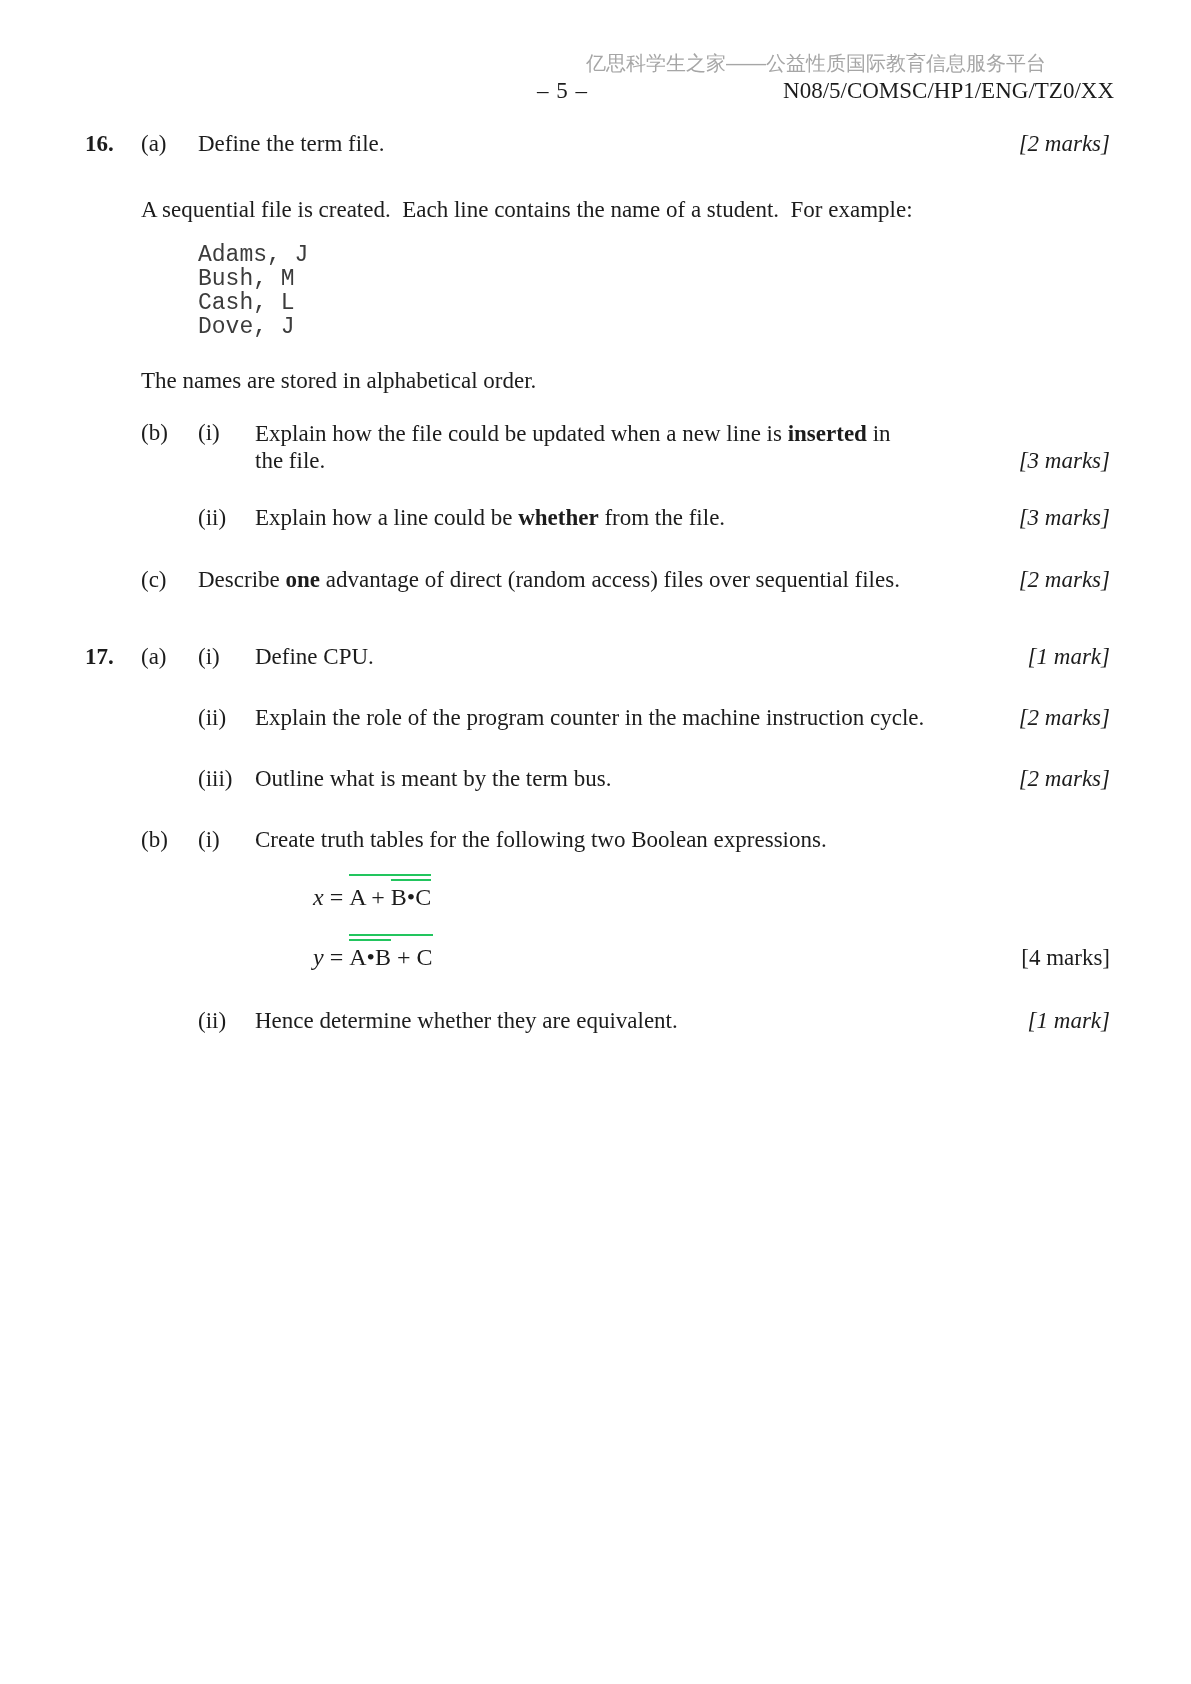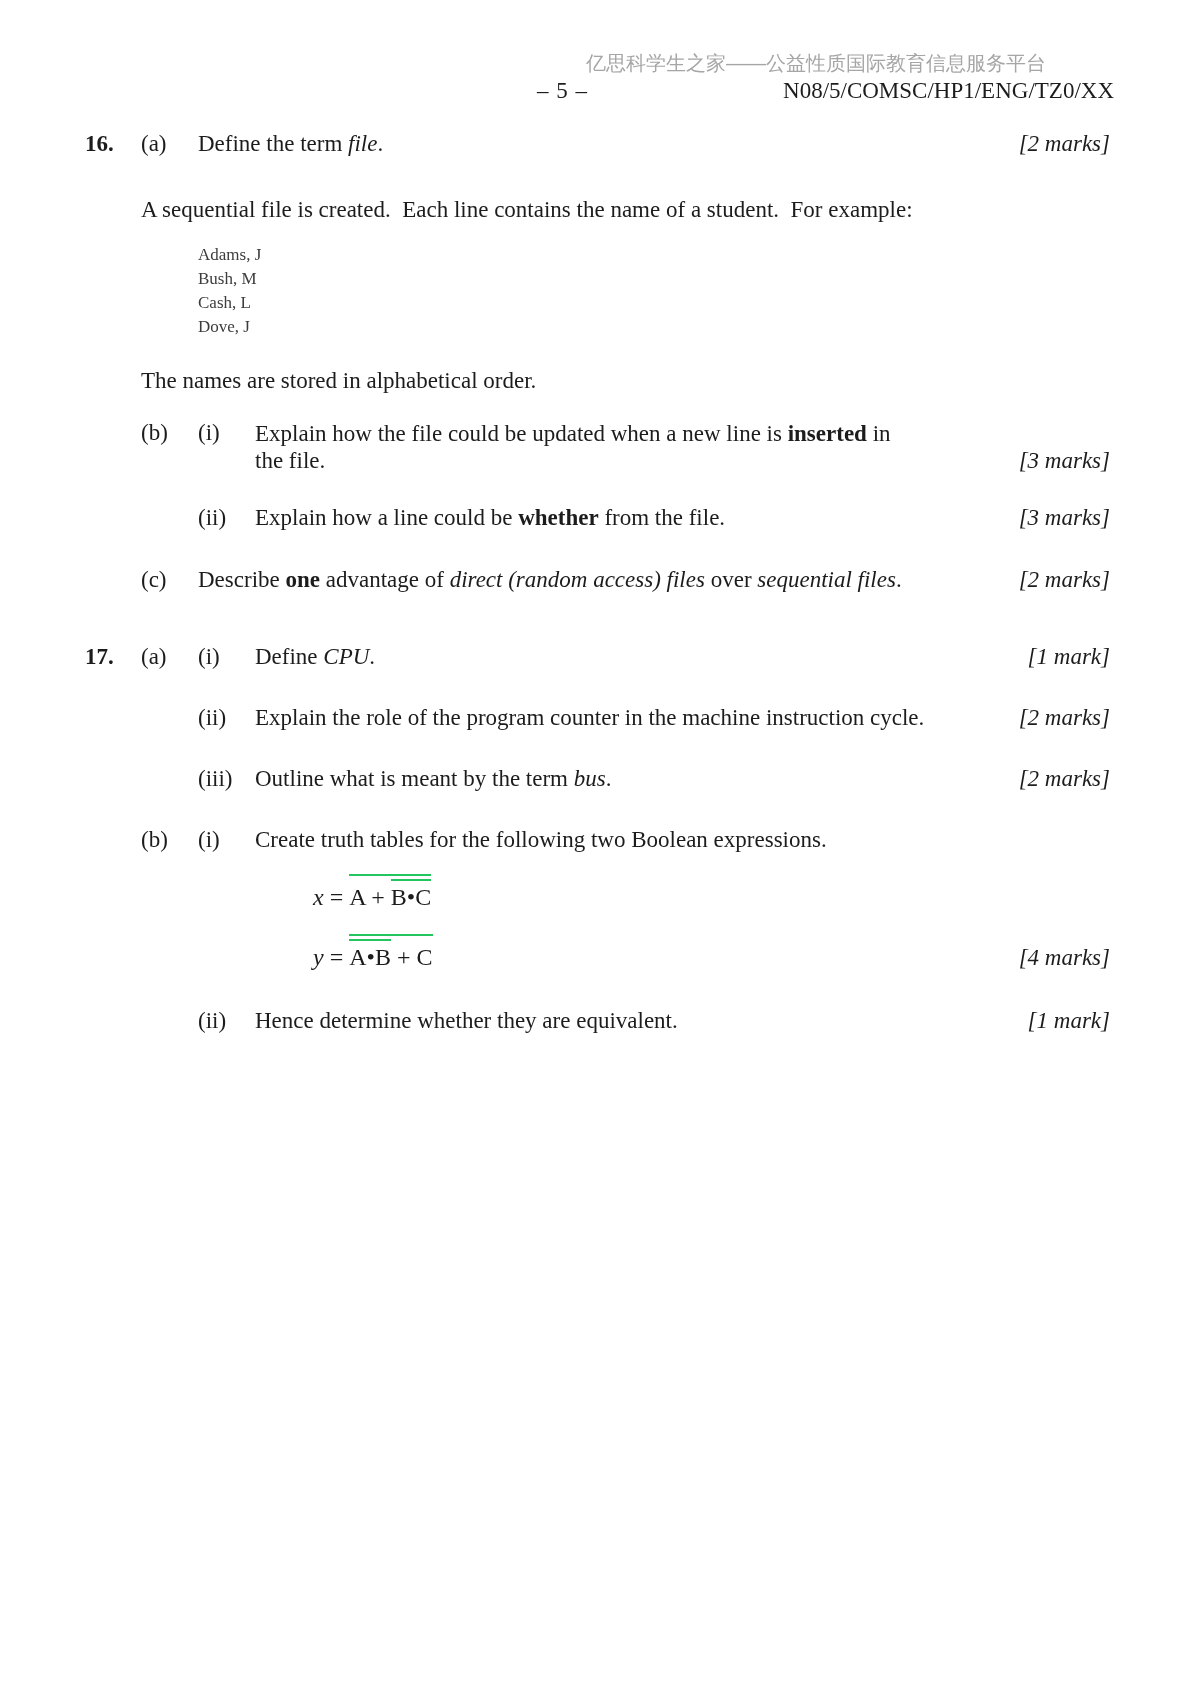--- a/index.html
+++ b/index.html
@@ -8,21 +8,21 @@
     width: 1191px;
     height: 1296px;
     background: #ffffff;
     font-family: "Liberation Serif", serif;
     font-size: 23px;
     color: #1c1c1c;
     overflow: hidden;
   }
   .abs { position: absolute; }
   .ps { white-space: pre-wrap; }
-  .it { font-style: italic; }
+  .it { }
   .bd { font-weight: bold; }
 
   
   .banner { top: 50px; right: 145px; font-family: "Liberation Sans", sans-serif; font-size: 20px; color: #a6a6a6; }
   .pagenum { top: 78px; left: 537px; letter-spacing: 1px; }
   .papercode { top: 78px; right: 77px; }
 
   
   .block { left: 85px; width: 1025px; }
   .row { display: flex; align-items: flex-end; }
@@ -30,22 +30,22 @@
   .c1 { flex: none; width: 56px; font-weight: bold; }
   .c2 { flex: none; width: 57px; }
   .c3 { flex: none; width: 57px; }
   .ctext { flex: 1 1 auto; }
   .marks { flex: none; width: 134px; text-align: right; font-style: italic; }
   .row.bottom-marks .marks { align-self: flex-end; }
   .justline { text-align: justify; text-align-last: justify; }
 
   .para { line-height: 1.18; }
   .mono {
-    font-family: Liberation Serif, serif;
-    font-size: 17px; line-height: 24px; color: #3c3c3c;
+    font-family: Liberation Mono, monospace;
+    font-size: 23px; line-height: 24px; color: #3c3c3c;
   }
 
   
   .math-row { left: 313px; width: 797px; display: flex; justify-content: space-between; align-items: baseline; }
   .mexpr { font-size: 24px; }
   .mvar { font-style: italic; }
   .o { display: inline-block; border-top: 2px solid #22c55e; padding-top: 3px; line-height: 1.1; }
 
   
   .doccode { left: 77px; top: 1584px; font-size: 24px; }

